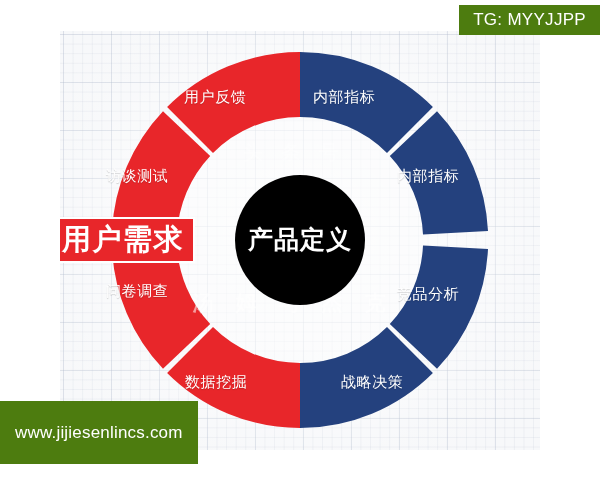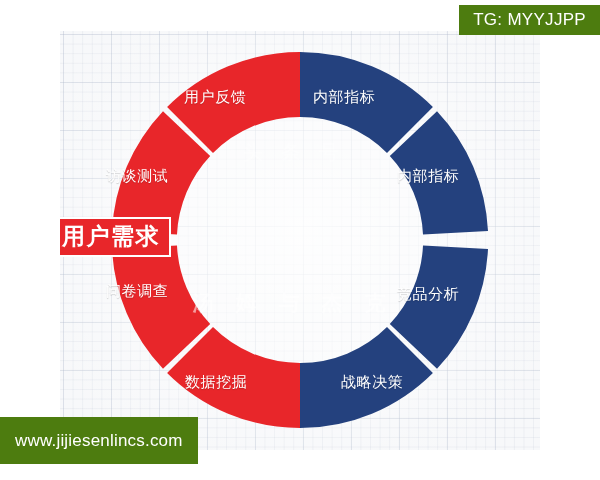--- a/index.html
+++ b/index.html
@@ -103,21 +103,21 @@
   .sl-market          { left: 337px; top: 137px; }
   .sl-competitor      { left: 337px; top: 255px; }
   .sl-strategy        { left: 253px; top: 343px; margin-left: 28px; }
 
   
   .banner {
     position: absolute;
     z-index: 6;
     padding: 6px 9px 7px 9px;
     color: #ffffff;
-    font-size: 23px;
+    font-size: 29px;
     font-weight: 700;
     letter-spacing: 1.5px;
     white-space: nowrap;
     line-height: 1;
   }
   .banner-left {
     left: -7px;
     top: 186px;
     background: #e8262a;
     border: 2px solid #ffffff;
@@ -189,21 +189,21 @@
     top: 5px;
     height: 30px;
     padding: 0 14px;
     font-size: 17px;
     letter-spacing: 0.3px;
   }
   .chip-site {
     left: 0;
     bottom: 16px;
     height: 47px;
-    padding: 0 15px;
+    padding: 8px 15px;
     font-size: 17px;
     letter-spacing: 0.2px;
     margin-top: 42px;
   }
 </style>
 </head>
 <body>
 
 <div id="stage">
 
@@ -258,20 +258,23 @@
                  A 188 188 0 0 1 240 397
                  L 240 332
                  A 123 123 0 0 0 327.0 296.0
                  Z"></path>
       </g>
     </svg>
 
     <div class="ghost-watermark-top">头条号</div>
     <div class="ghost-watermark">汤姆与杰克</div>
 
+    <div class="center-disc">
+      <span class="center-disc-label">产品定义</span>
+    </div>
 
     <div class="seg-label sl-user-feedback">用户反馈</div>
     <div class="seg-label sl-interview">访谈测试</div>
     <div class="seg-label sl-survey">问卷调查</div>
     <div class="seg-label sl-data-mining">数据挖掘</div>
     <div class="seg-label sl-internal">内部指标</div>
     <div class="seg-label sl-market">内部指标</div>
     <div class="seg-label sl-competitor">竞品分析</div>
     <div class="seg-label sl-strategy">战略决策</div>
 

